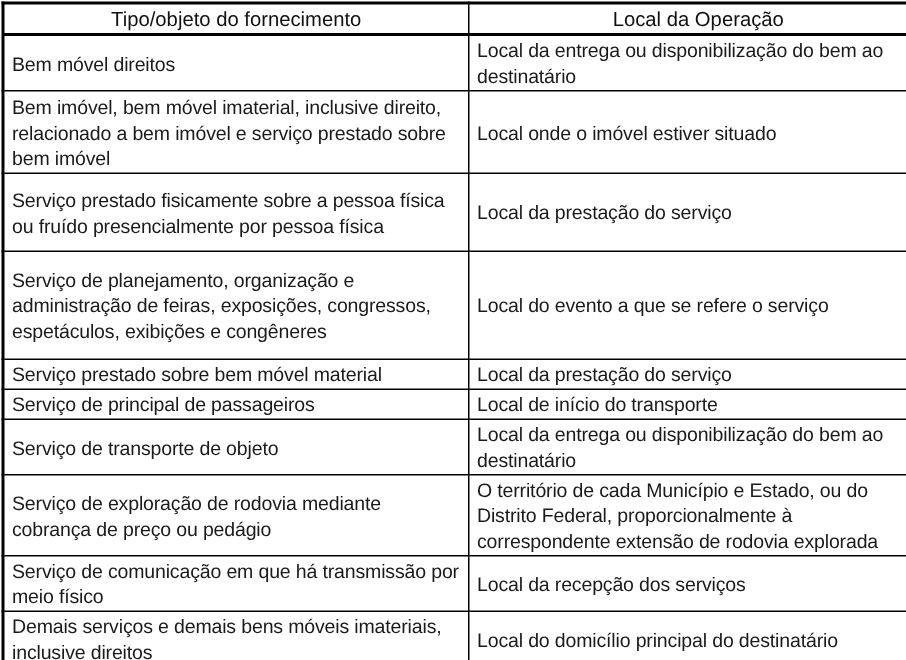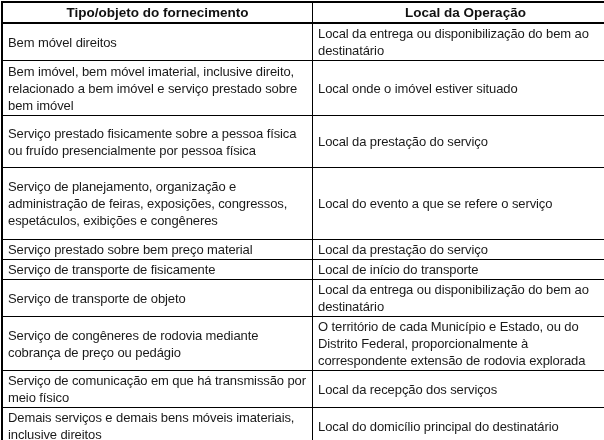--- a/index.html
+++ b/index.html
@@ -27,21 +27,21 @@
   table.op-table {
     border: 2px solid #000000;
   }
   table.op-table thead tr {
     border-bottom: 2px solid #000000;
   }
   th.col-tipo, td.col-tipo { width: 301px; }
   th.col-local, td.col-local { width: 297px; }
   th {
     font-size: 13.5px;
-    font-weight: bold;
+    font-weight: normal;
     color: #111111;
     vertical-align: middle;
     padding: 1px 4px;
     height: 17px;
     overflow: hidden;
   }
   td {
     font-size: 13px;
     line-height: 17px;
     color: #1a1a1a;
@@ -84,33 +84,33 @@
       </tr>
       <tr>
         <td class="col-tipo">Serviço prestado fisicamente sobre a pessoa física ou fruído presencialmente por pessoa física</td>
         <td class="col-local">Local da prestação do serviço</td>
       </tr>
       <tr>
         <td class="col-tipo">Serviço de planejamento, organização e administração de feiras, exposições, congressos, espetáculos, exibições e congêneres</td>
         <td class="col-local">Local do evento a que se refere o serviço</td>
       </tr>
       <tr>
-        <td class="col-tipo">Serviço prestado sobre bem preço material</td>
+        <td class="col-tipo">Serviço prestado sobre bem móvel material</td>
         <td class="col-local">Local da prestação do serviço</td>
       </tr>
       <tr>
-        <td class="col-tipo">Serviço de transporte de fisicamente</td>
+        <td class="col-tipo">Serviço de principal de passageiros</td>
         <td class="col-local">Local de início do transporte</td>
       </tr>
       <tr>
         <td class="col-tipo">Serviço de transporte de objeto</td>
         <td class="col-local">Local da entrega ou disponibilização do bem ao destinatário</td>
       </tr>
       <tr>
-        <td class="col-tipo">Serviço de congêneres de rodovia mediante cobrança de preço ou pedágio</td>
+        <td class="col-tipo">Serviço de exploração de rodovia mediante cobrança de preço ou pedágio</td>
         <td class="col-local">O território de cada Município e Estado, ou do Distrito Federal, proporcionalmente à correspondente extensão de rodovia explorada</td>
       </tr>
       <tr>
         <td class="col-tipo">Serviço de comunicação em que há transmissão por meio físico</td>
         <td class="col-local">Local da recepção dos serviços</td>
       </tr>
       <tr>
         <td class="col-tipo">Demais serviços e demais bens móveis imateriais, inclusive direitos</td>
         <td class="col-local">Local do domicílio principal do destinatário</td>
       </tr>

